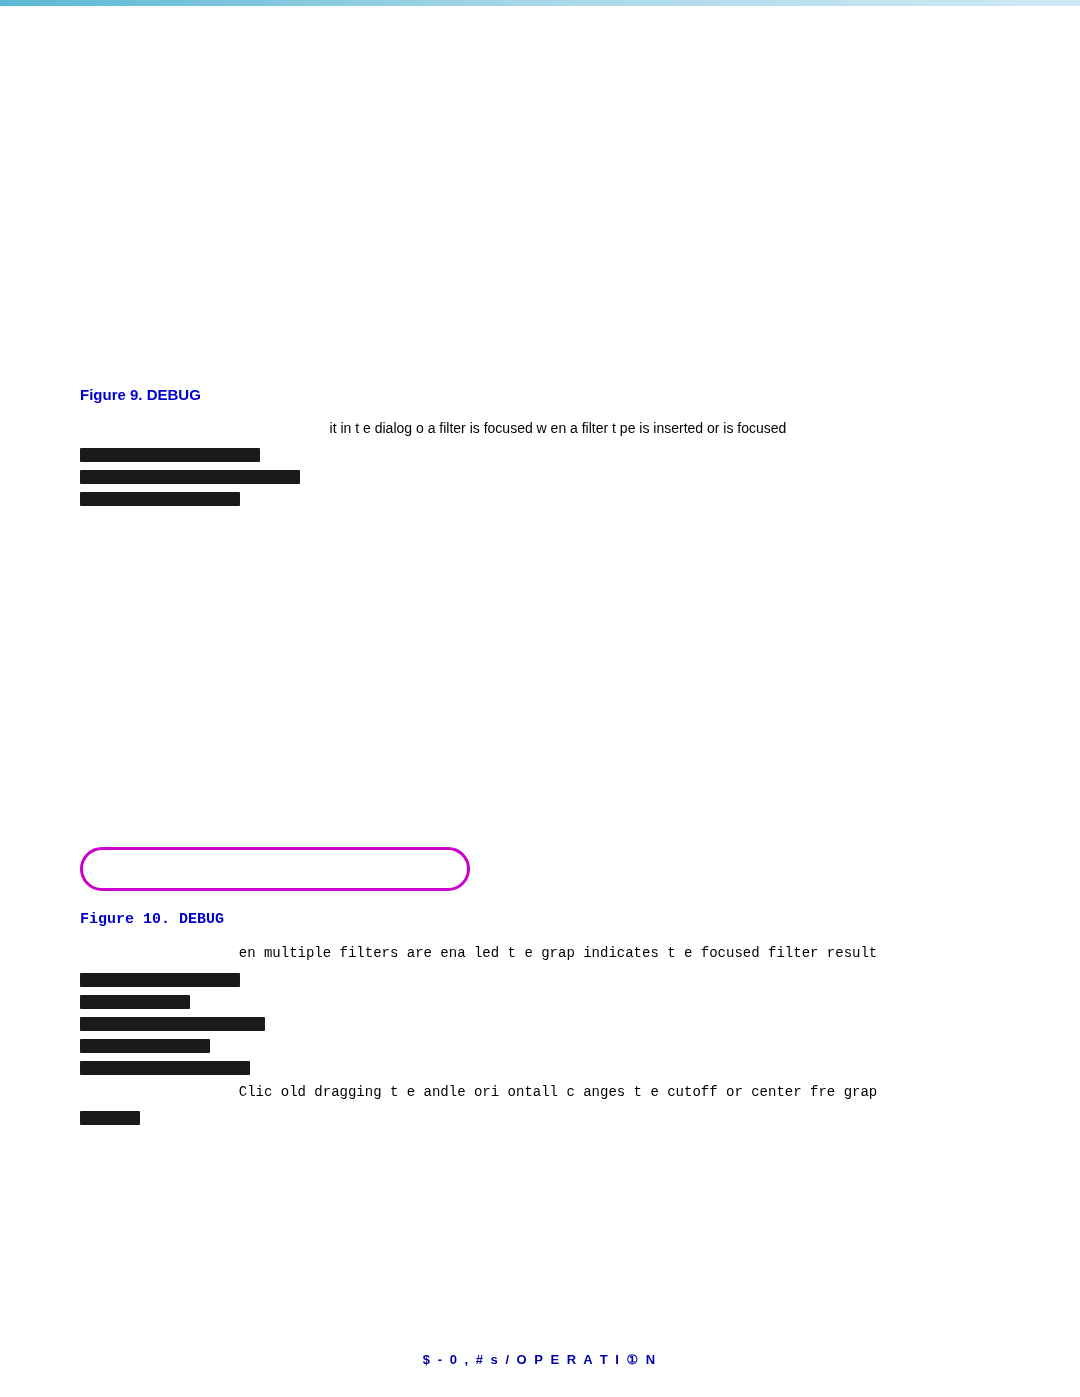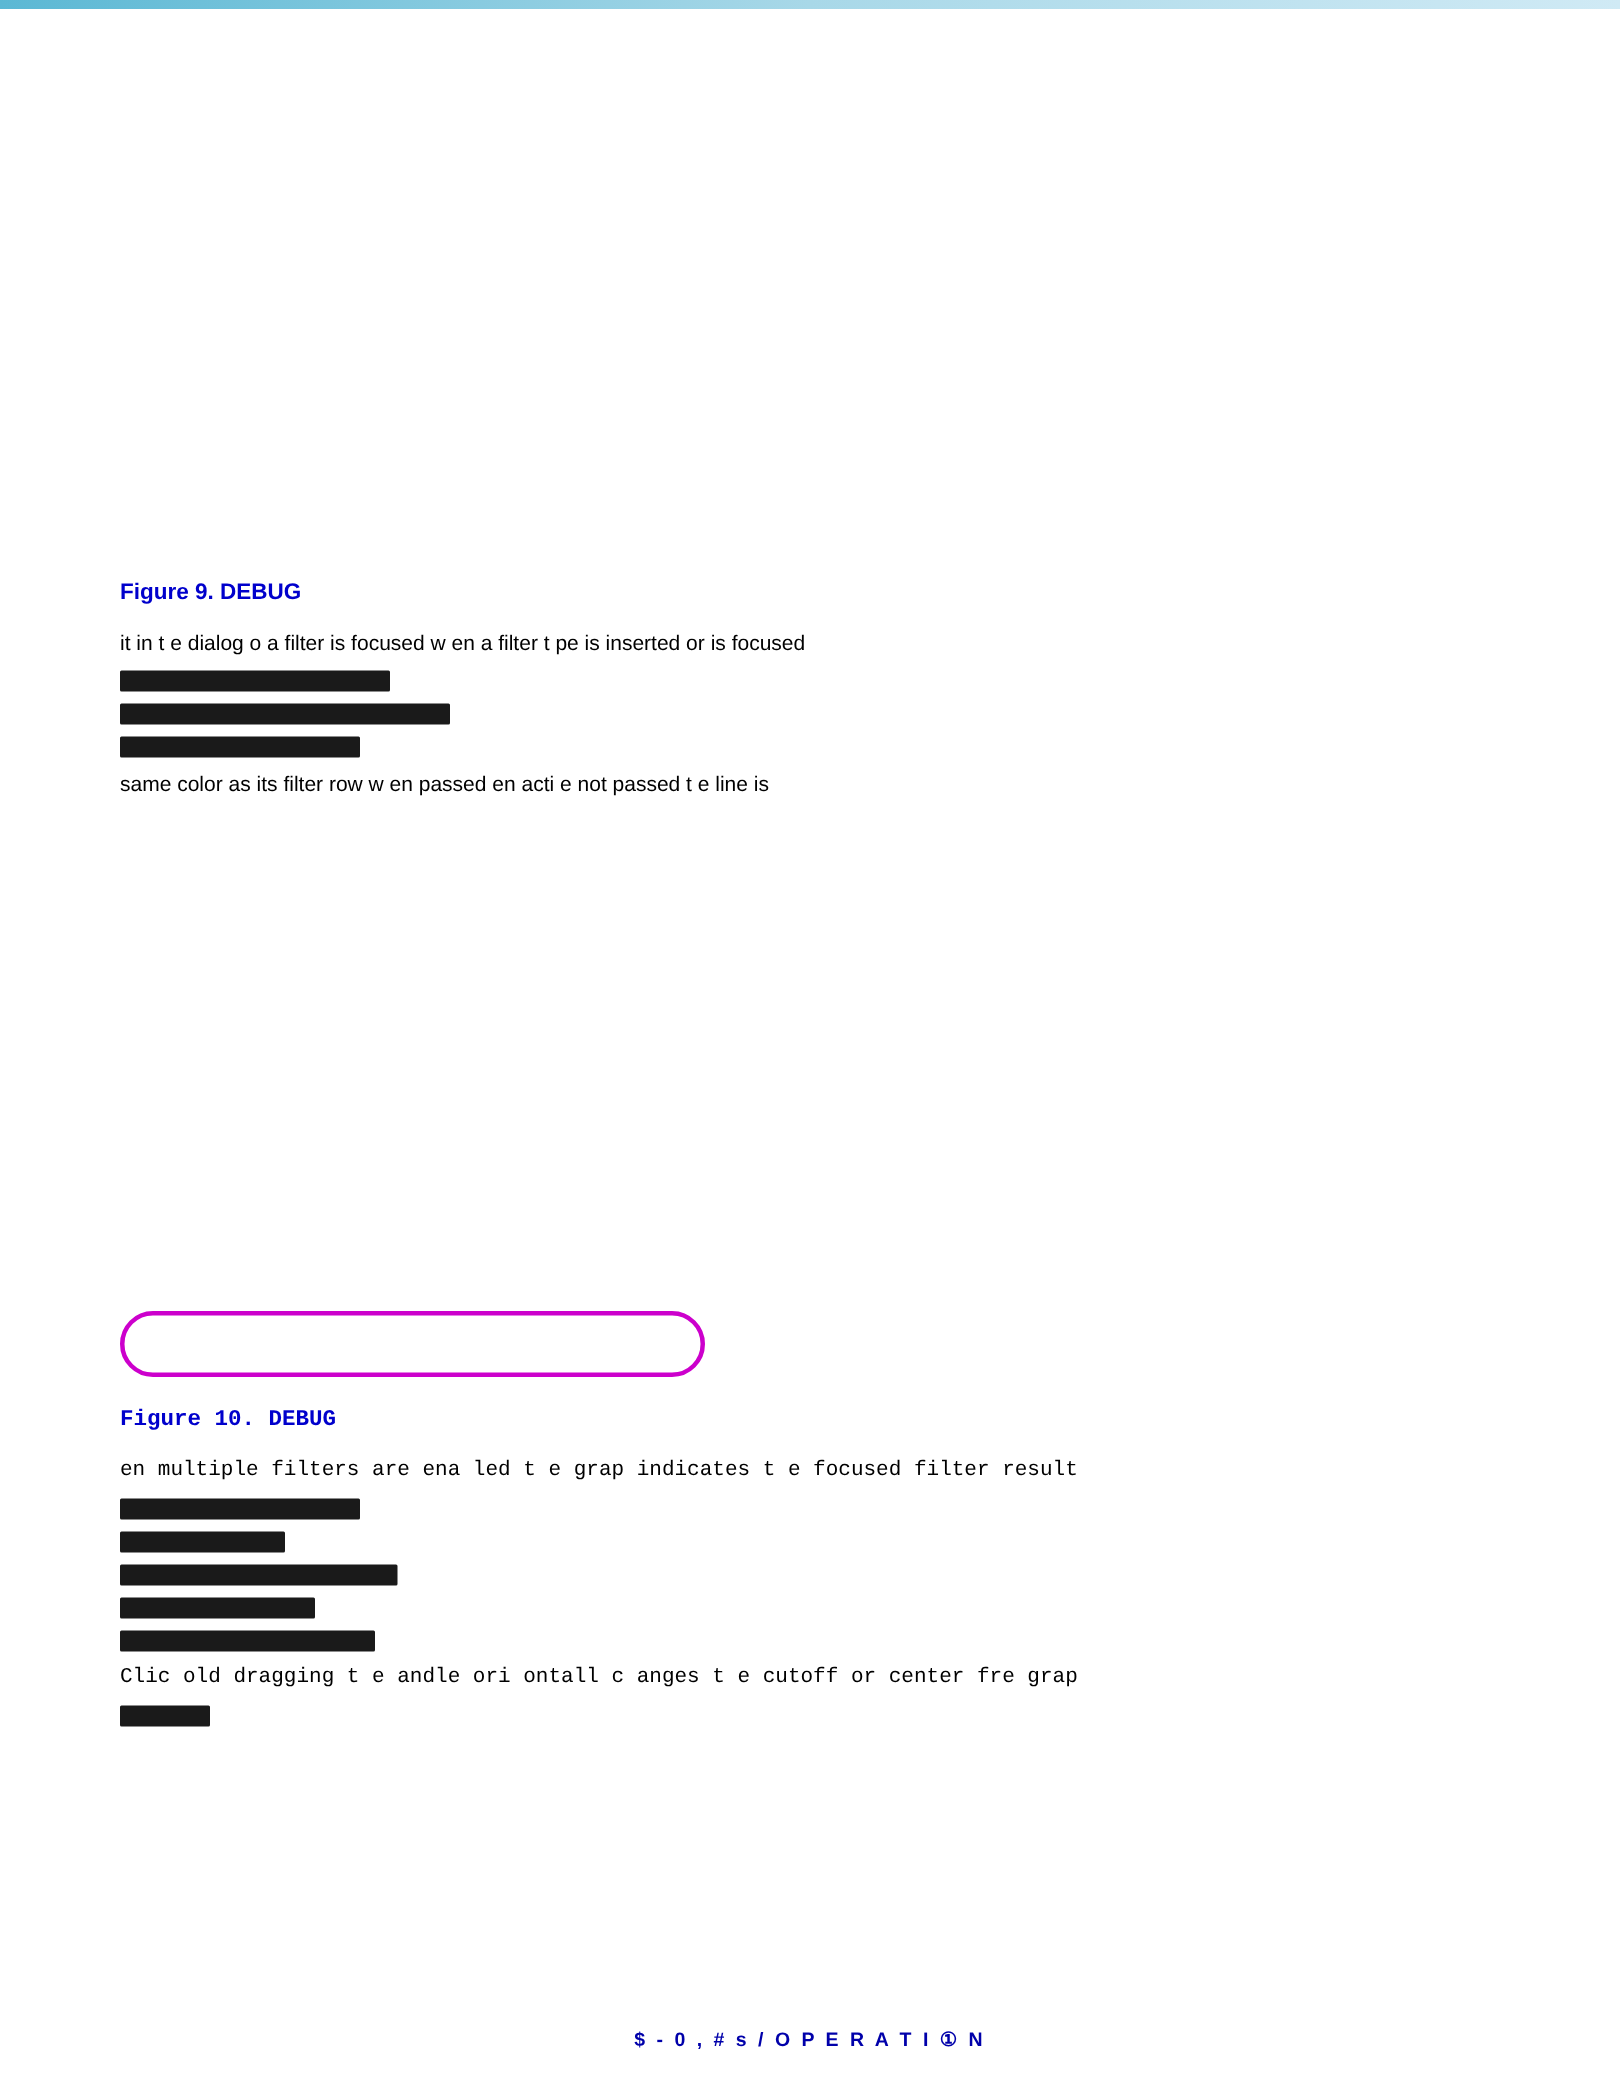--- a/index.html
+++ b/index.html
@@ -37,20 +37,21 @@
       font-weight: bold;
       font-size: 15px;
       margin-bottom: 14px;
     }
 
     .body-text {
       font-size: 14px;
       color: #000000;
       line-height: 1.6;
       margin-bottom: 6px;
+      text-align: center;
     }
 
     .redacted-inline {
       display: inline-block;
       background: #1a1a1a;
       border-radius: 1px;
       vertical-align: middle;
     }
 
     .figure-section-2 {
@@ -100,21 +101,20 @@
     <div style="margin-bottom:4px;">
       <span class="redacted-inline" style="width:180px; height:14px;">&nbsp;</span>
     </div>
     <div style="margin-bottom:4px;">
       <span class="redacted-inline" style="width:220px; height:14px;">&nbsp;</span>
     </div>
     <div style="margin-bottom:4px;">
       <span class="redacted-inline" style="width:160px; height:14px;">&nbsp;</span>
     </div>
 
-    <div class="body-text">same color as its filter row w  en     passed      en acti  e  not    passed    t  e line is</div>
 
   </div>
 
   <div class="figure-section-2">
 
     <div style="margin-bottom: 20px;">
       <div class="filter-pill"></div>
     </div>
 
     <div class="figure-label">Figure 10.  DEBUG</div>

